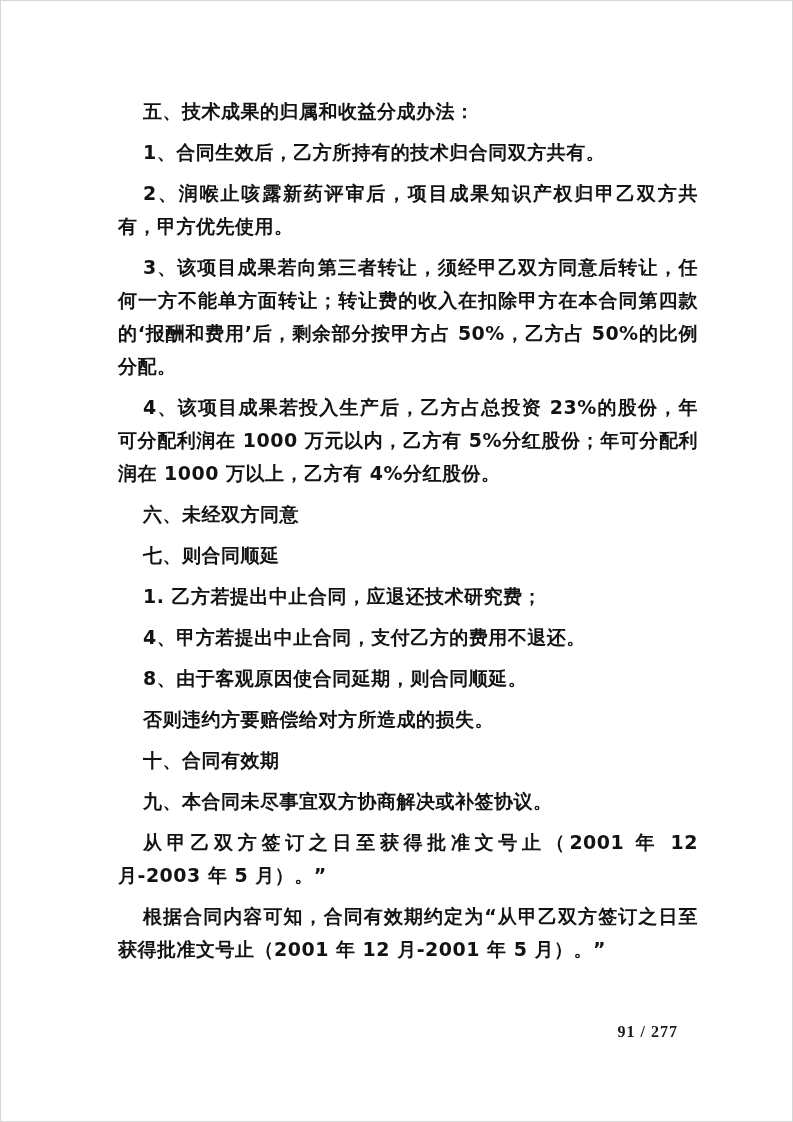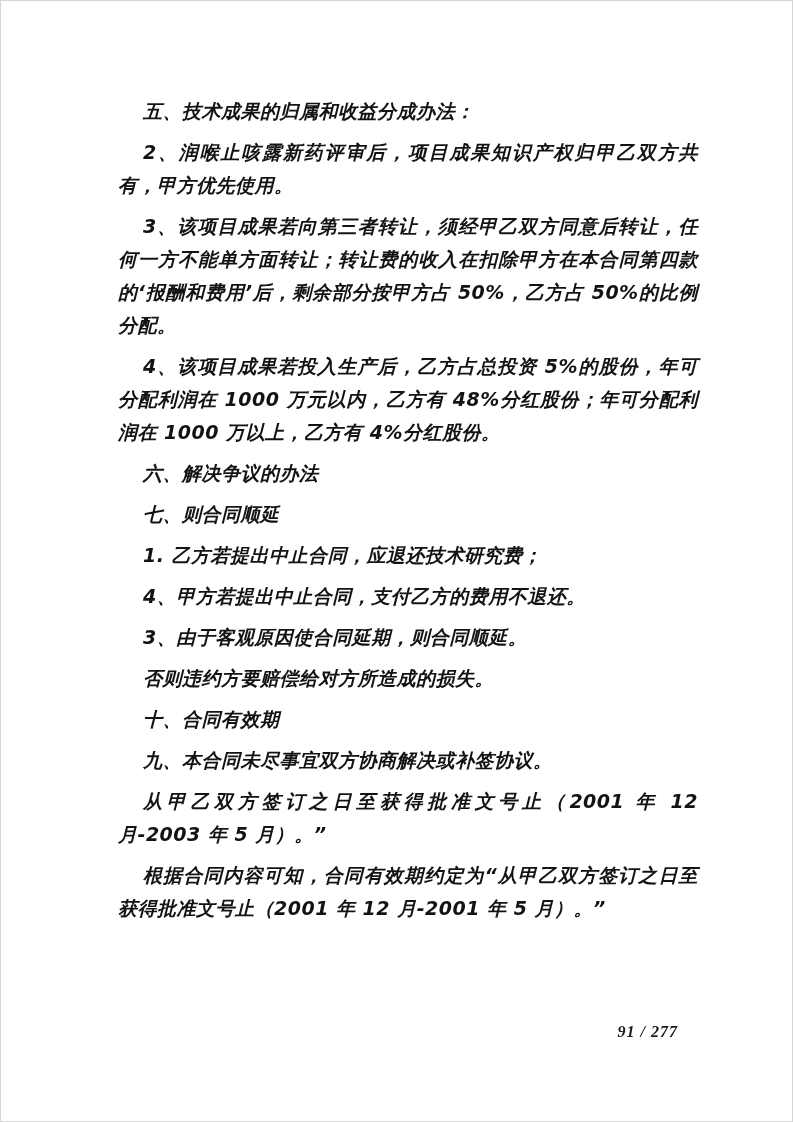--- a/index.html
+++ b/index.html
@@ -8,21 +8,20 @@
     background: #ffffff;
   }
   .page {
     position: relative;
     width: 793px;
     height: 1122px;
     box-sizing: border-box;
     background: #ffffff;
     border: 1px solid #d6d6d6;
     overflow: hidden;
-    font-style: italic;
   }
   .content {
     position: absolute;
     top: 94px;
     left: 117px;
     width: 580px;
   }
   p.doc {
     margin: 0 0 8px 0;
     font-family: "DejaVu Sans", sans-serif;
@@ -44,28 +43,29 @@
     color: #1a1a1a;
     letter-spacing: 1px;
   }
 </style>
 </head>
 <body>
 
 <div class="page">
   <div class="content">
     <p class="doc">五、技术成果的归属和收益分成办法：</p>
+    <p class="doc">1、合同生效后，乙方所持有的技术归合同双方共有。</p>
     <p class="doc">2、润喉止咳露新药评审后，项目成果知识产权归甲乙双方共有，甲方优先使用。</p>
     <p class="doc">3、该项目成果若向第三者转让，须经甲乙双方同意后转让，任何一方不能单方面转让；转让费的收入在扣除甲方在本合同第四款的‘报酬和费用’后，剩余部分按甲方占 50%，乙方占 50%的比例分配。</p>
-    <p class="doc">4、该项目成果若投入生产后，乙方占总投资 5%的股份，年可分配利润在 1000 万元以内，乙方有 48%分红股份；年可分配利润在 1000 万以上，乙方有 4%分红股份。</p>
-    <p class="doc">六、解决争议的办法</p>
+    <p class="doc">4、该项目成果若投入生产后，乙方占总投资 23%的股份，年可分配利润在 1000 万元以内，乙方有 5%分红股份；年可分配利润在 1000 万以上，乙方有 4%分红股份。</p>
+    <p class="doc">六、未经双方同意</p>
     <p class="doc">七、则合同顺延</p>
     <p class="doc">1. 乙方若提出中止合同，应退还技术研究费；</p>
     <p class="doc">4、甲方若提出中止合同，支付乙方的费用不退还。</p>
-    <p class="doc">3、由于客观原因使合同延期，则合同顺延。</p>
+    <p class="doc">8、由于客观原因使合同延期，则合同顺延。</p>
     <p class="doc">否则违约方要赔偿给对方所造成的损失。</p>
     <p class="doc">十、合同有效期</p>
     <p class="doc">九、本合同未尽事宜双方协商解决或补签协议。</p>
     <p class="doc">从甲乙双方签订之日至获得批准文号止（2001 年 12 月-2003 年 5 月）。”</p>
     <p class="doc">根据合同内容可知，合同有效期约定为“从甲乙双方签订之日至获得批准文号止（2001 年 12 月-2001 年 5 月）。”</p>
   </div>
   <div class="pagenum">91 / 277</div>
 </div>
 
 </body></html>

